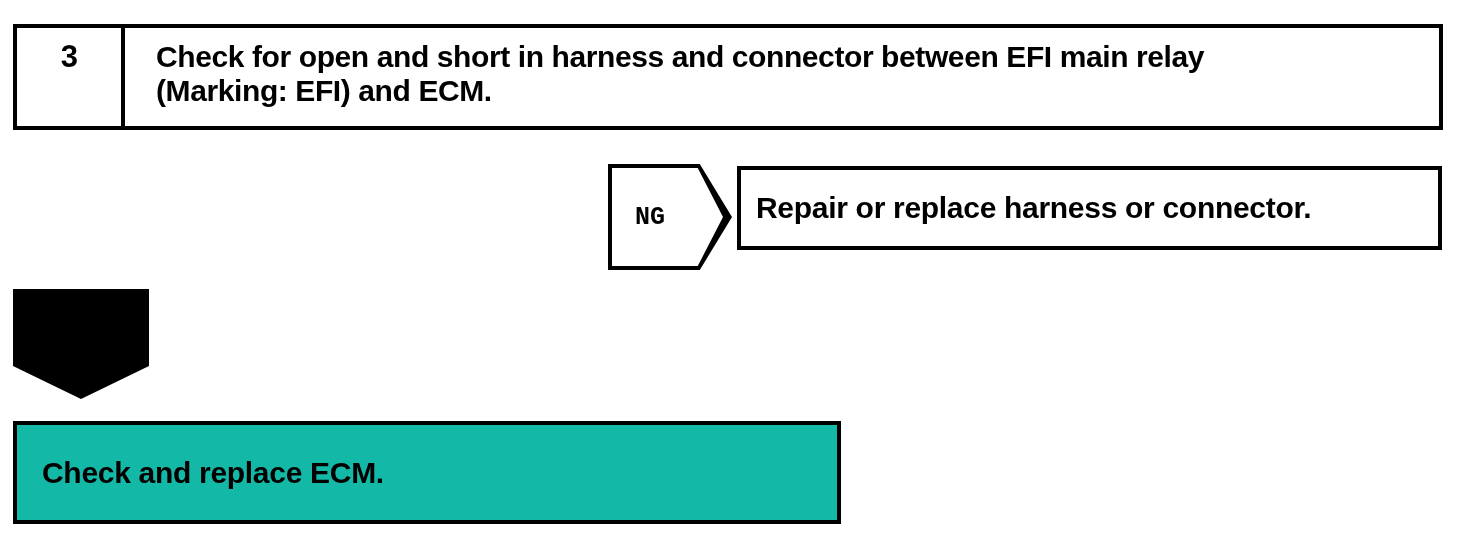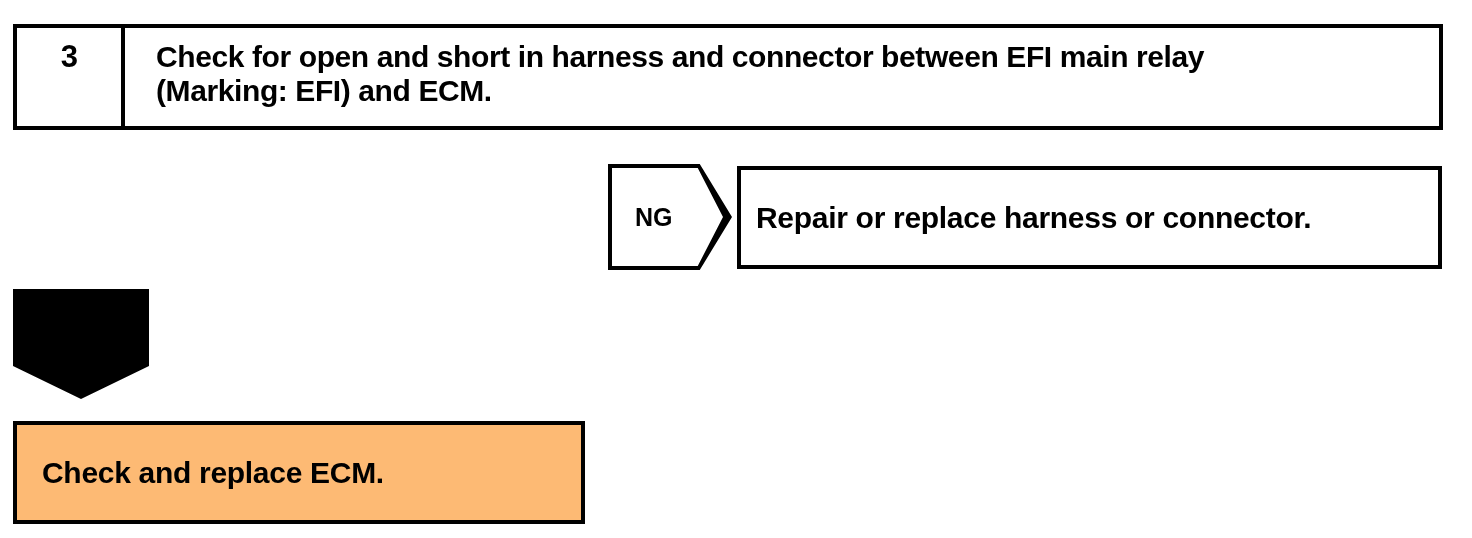--- a/index.html
+++ b/index.html
@@ -92,29 +92,30 @@
     inset: 0;
     display: flex;
     align-items: center;
     justify-content: flex-start;
     padding-left: 27px;
     box-sizing: border-box;
     font-size: 25px;
     font-weight: bold;
     color: #000000;
     letter-spacing: 0px;
+    font-family: Liberation Mono, monospace;
   }
 
   
   .result-box-ng {
     position: absolute;
     left: 737px;
     top: 166px;
     width: 705px;
-    height: 103px;
+    height: 84px;
     box-sizing: border-box;
     border: 4px solid #000000;
     background: #ffffff;
     display: flex;
     align-items: center;
     padding-left: 15px;
   }
   .result-box-ng .box-text {
     font-size: 30px;
     font-weight: bold;
@@ -146,25 +147,25 @@
     align-items: flex-start;
     padding-left: 51px;
     padding-top: 25px;
   }
 
   
   .result-box-ok {
     position: absolute;
     left: 13px;
     top: 421px;
-    width: 572px;
+    width: 828px;
     height: 103px;
     box-sizing: border-box;
     border: 4px solid #000000;
-    background: #fdba74;
+    background: #14b8a6;
     display: flex;
     align-items: center;
     padding-left: 25px;
   }
   .result-box-ok .box-text {
     font-size: 30px;
     font-weight: bold;
     color: #000000;
     letter-spacing: -0.3px;
     line-height: 34px;

